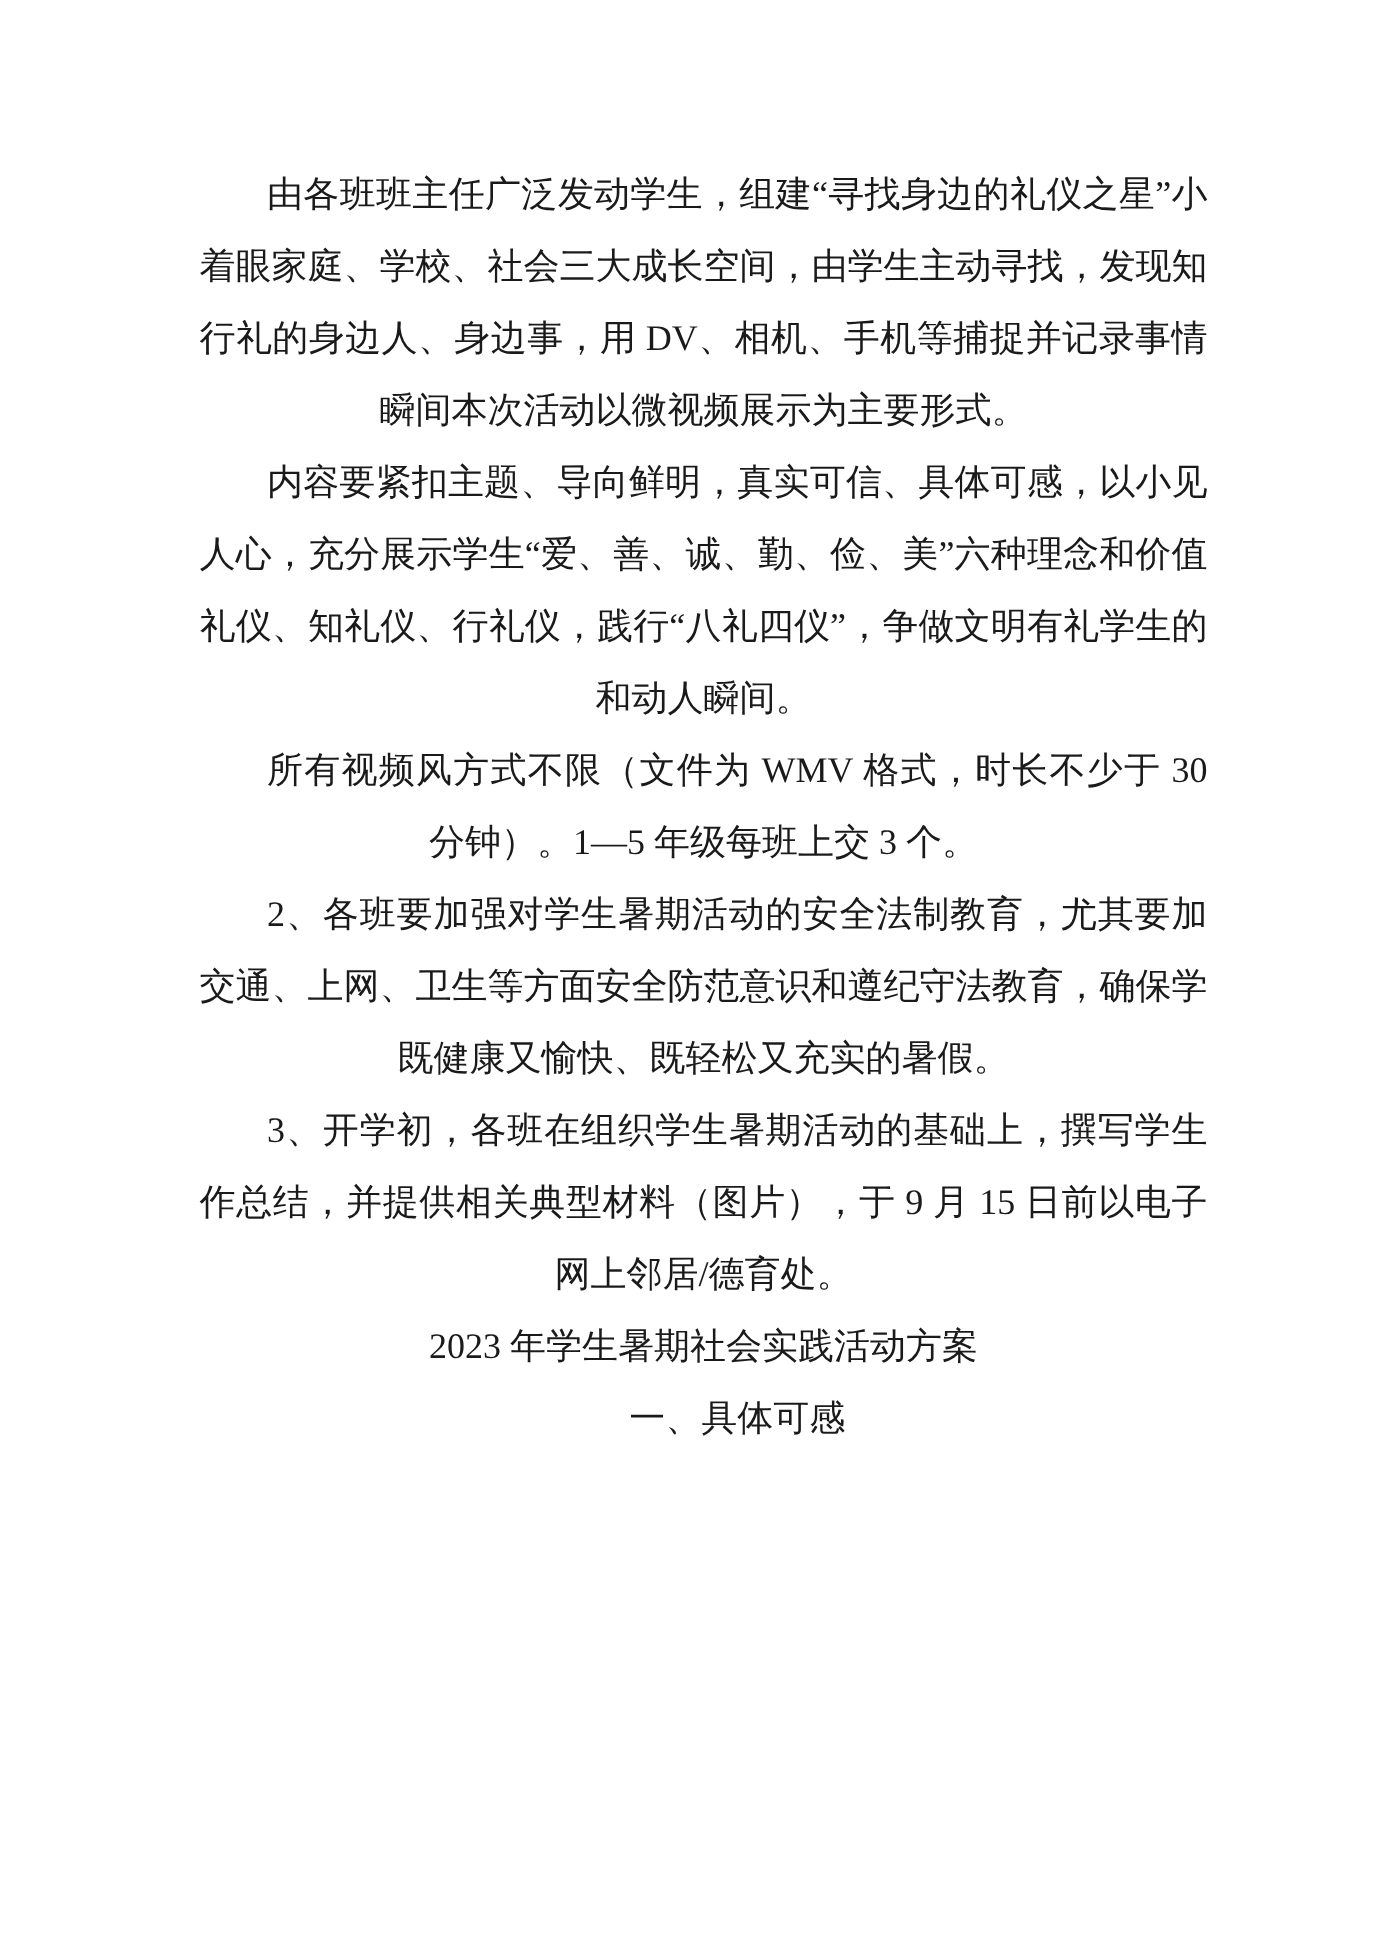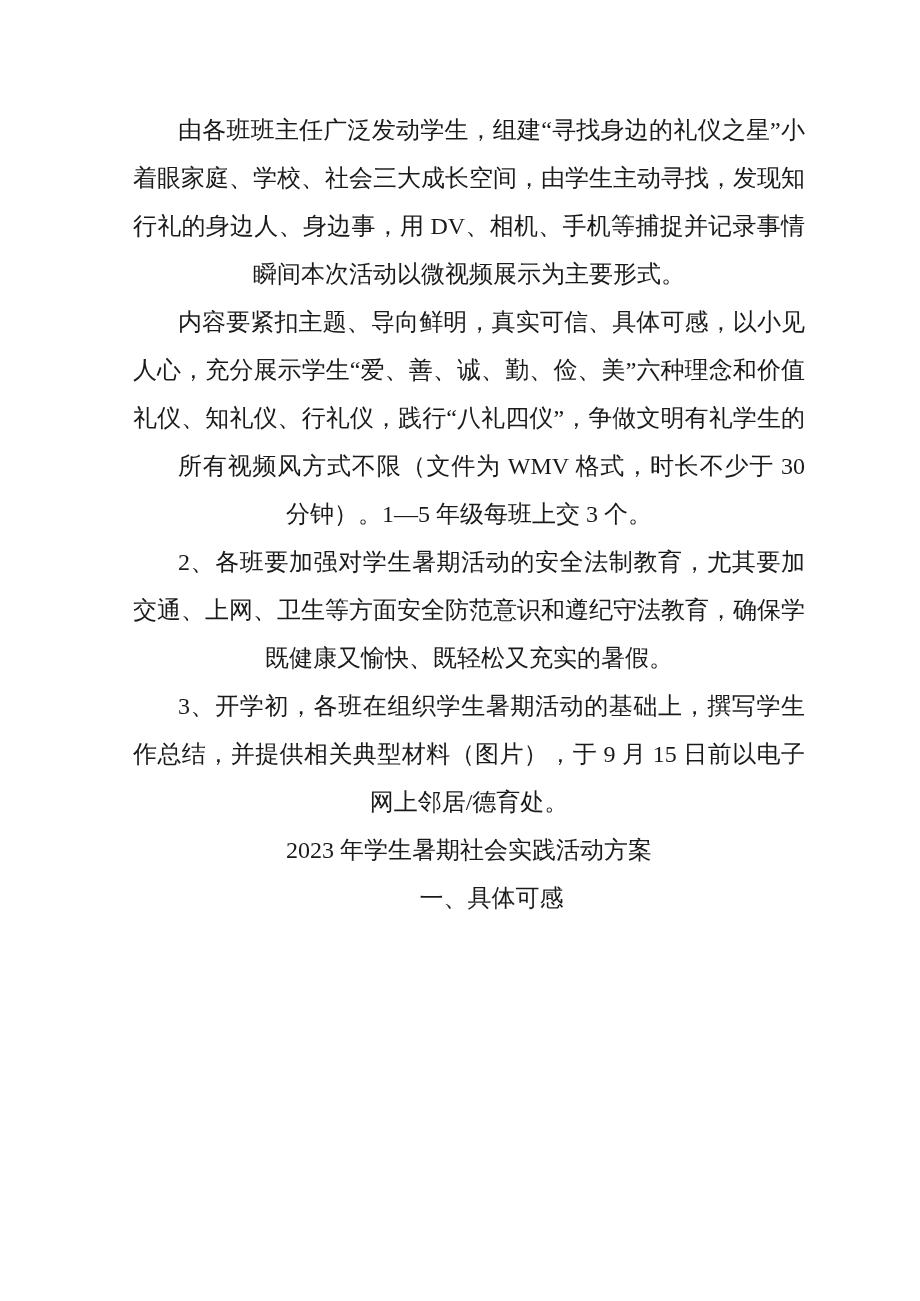--- a/index.html
+++ b/index.html
@@ -53,20 +53,21 @@
       <div class="para indent">
         <div class="line stretch">由各班班主任广泛发动学生，组建“寻找身边的礼仪之星”小记者团，</div>
         <div class="line stretch">着眼家庭、学校、社会三大成长空间，由学生主动寻找，发现知礼、守礼、</div>
         <div class="line stretch">行礼的身边人、身边事，用 DV、相机、手机等捕捉并记录事情经过和动人</div>
         <div class="line">瞬间本次活动以微视频展示为主要形式。</div>
       </div>
       <div class="para indent">
         <div class="line stretch">内容要紧扣主题、导向鲜明，真实可信、具体可感，以小见大、启迪</div>
         <div class="line stretch">人心，充分展示学生“爱、善、诚、勤、俭、美”六种理念和价值取向，学</div>
         <div class="line stretch">礼仪、知礼仪、行礼仪，践行“八礼四仪”，争做文明有礼学生的典型事迹</div>
+        <div class="line">和动人瞬间。</div>
       </div>
       <div class="para indent">
         <div class="line stretch">所有视频风方式不限（文件为 WMV 格式，时长不少于 30 秒，不超过 4</div>
         <div class="line">分钟）。1—5 年级每班上交 3 个。</div>
       </div>
       <div class="para indent">
         <div class="line stretch">2、各班要加强对学生暑期活动的安全法制教育，尤其要加强对游泳、</div>
         <div class="line stretch">交通、上网、卫生等方面安全防范意识和遵纪守法教育，确保学生度过一个</div>
         <div class="line">既健康又愉快、既轻松又充实的暑假。</div>
       </div>

